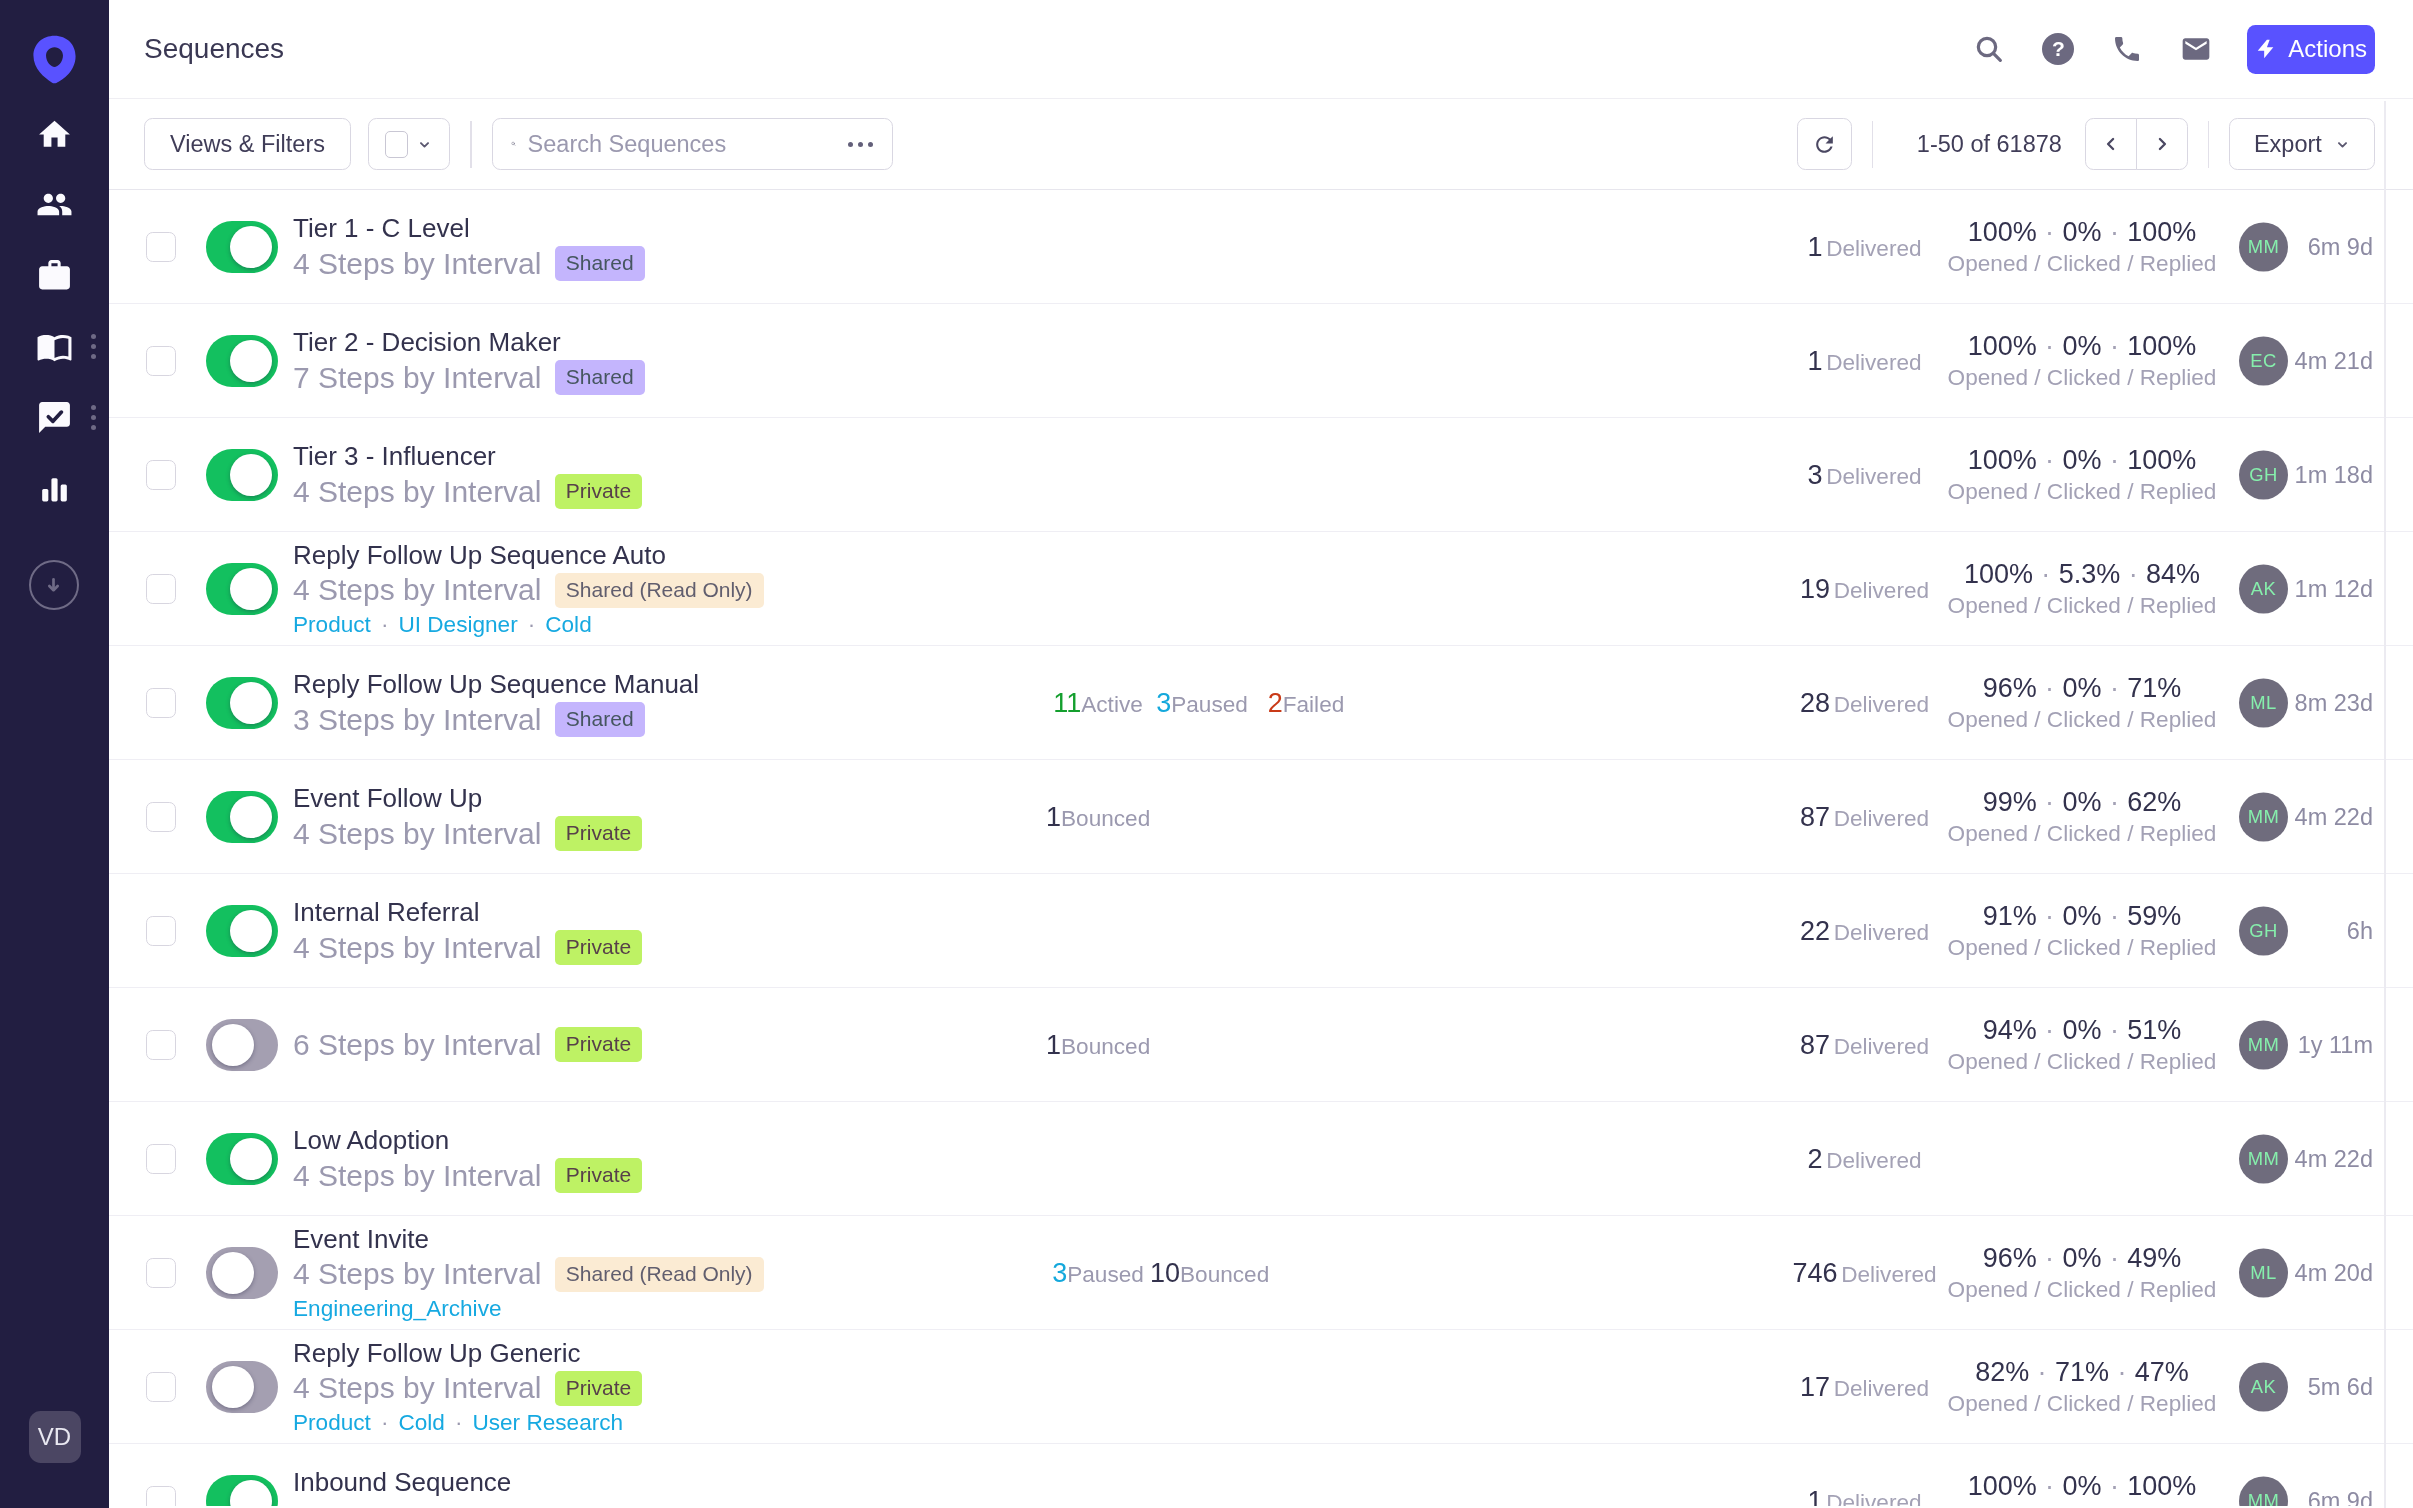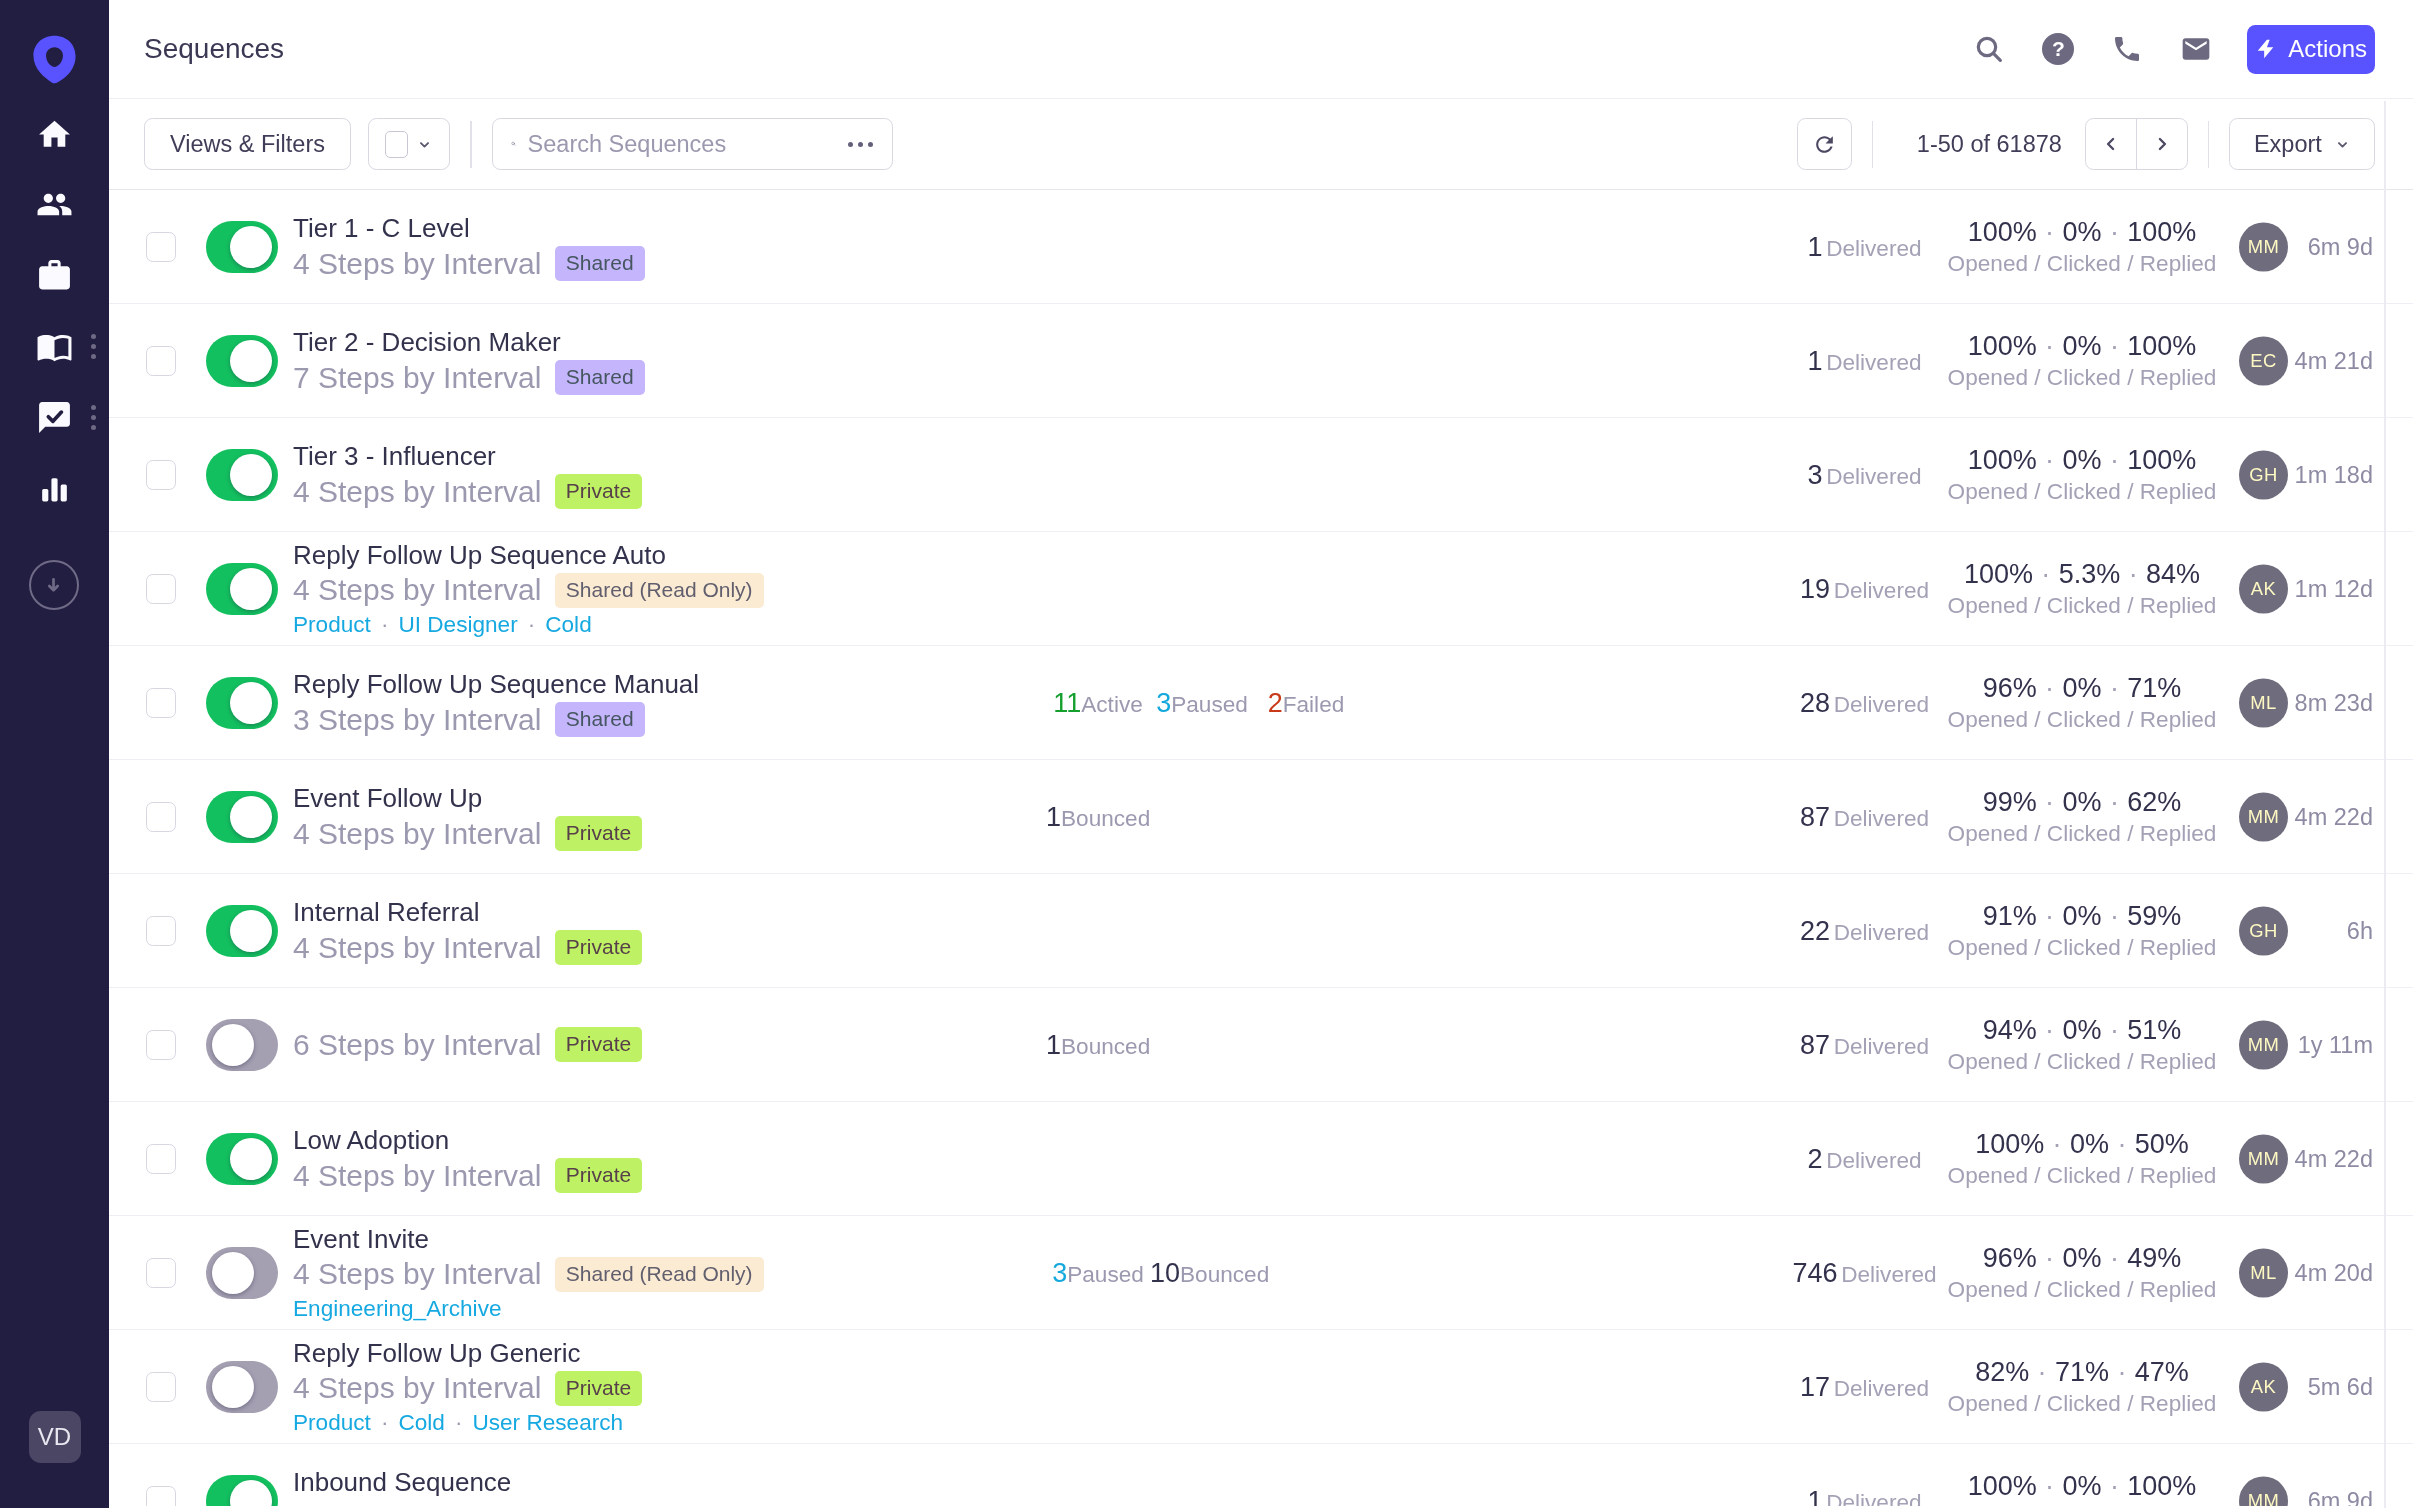--- a/index.html
+++ b/index.html
@@ -108,21 +108,21 @@
   .mid-label { font-size:22.6px; color:#9B99AF; line-height:30px; }
 
   .col-delivered { position:absolute; left:1676px; width:159px; top:50%; transform:translateY(-50%);
     text-align:center; }
   .num { font-size:27px; color:#33324D; line-height:34px; }
   .col-label { font-size:22.6px; color:#A3A1B5; line-height:30px; white-space:nowrap; }
   .col-ocr { position:absolute; left:1818px; width:310px; top:50%; transform:translateY(-50%);
     text-align:center; }
   .ocr-dot { color:#A3A1B5; margin:0 8.4px; }
   .row-avatar { position:absolute; left:2130px; top:50%; transform:translateY(-50%); width:49px; height:49px;
-    border-radius:50%; background:#6F6C7D; color:#fef9c3; font-size:18.4px; letter-spacing:0.4px;
+    border-radius:50%; background:#6F6C7D; color:#86efac; font-size:18.4px; letter-spacing:0.4px;
     display:flex; align-items:center; justify-content:center; }
   .row-age { position:absolute; right:41px; width:142px; text-align:right; font-size:23.5px; color:#8D8BA3;
     top:50%; transform:translateY(-50%); white-space:nowrap; }
 
   .scroll-edge { position:absolute; right:28.5px; top:101px; bottom:0; width:1.7px; background:#ECEBF1; }
 </style>
 </head>
 <body>
 
 <aside class="sidebar">
@@ -523,26 +523,20 @@
         <span class="row-steps">4 Steps by Interval</span>
         <span class="badge private">Private</span>
       </span>
 
     </span>
 
     <span class="col-delivered">
       <span class="num">2</span>
       <span class="col-label">Delivered</span>
     </span>
-    <span class="col-ocr">
-      <span class="num">
-        <span>100%</span><span class="ocr-dot">·</span><span>0%</span><span class="ocr-dot">·</span><span>50%</span>
-      </span>
-      <span class="col-label">Opened / Clicked / Replied</span>
-    </span>
     <span class="row-avatar">MM</span>
     <span class="row-age">4m 22d</span>
   </div>
 
   <div class="row">
     <span class="row-cb"></span>
     <span class="toggle off">
           <span class="knob"></span>
         </span>
     <span class="name-block">

